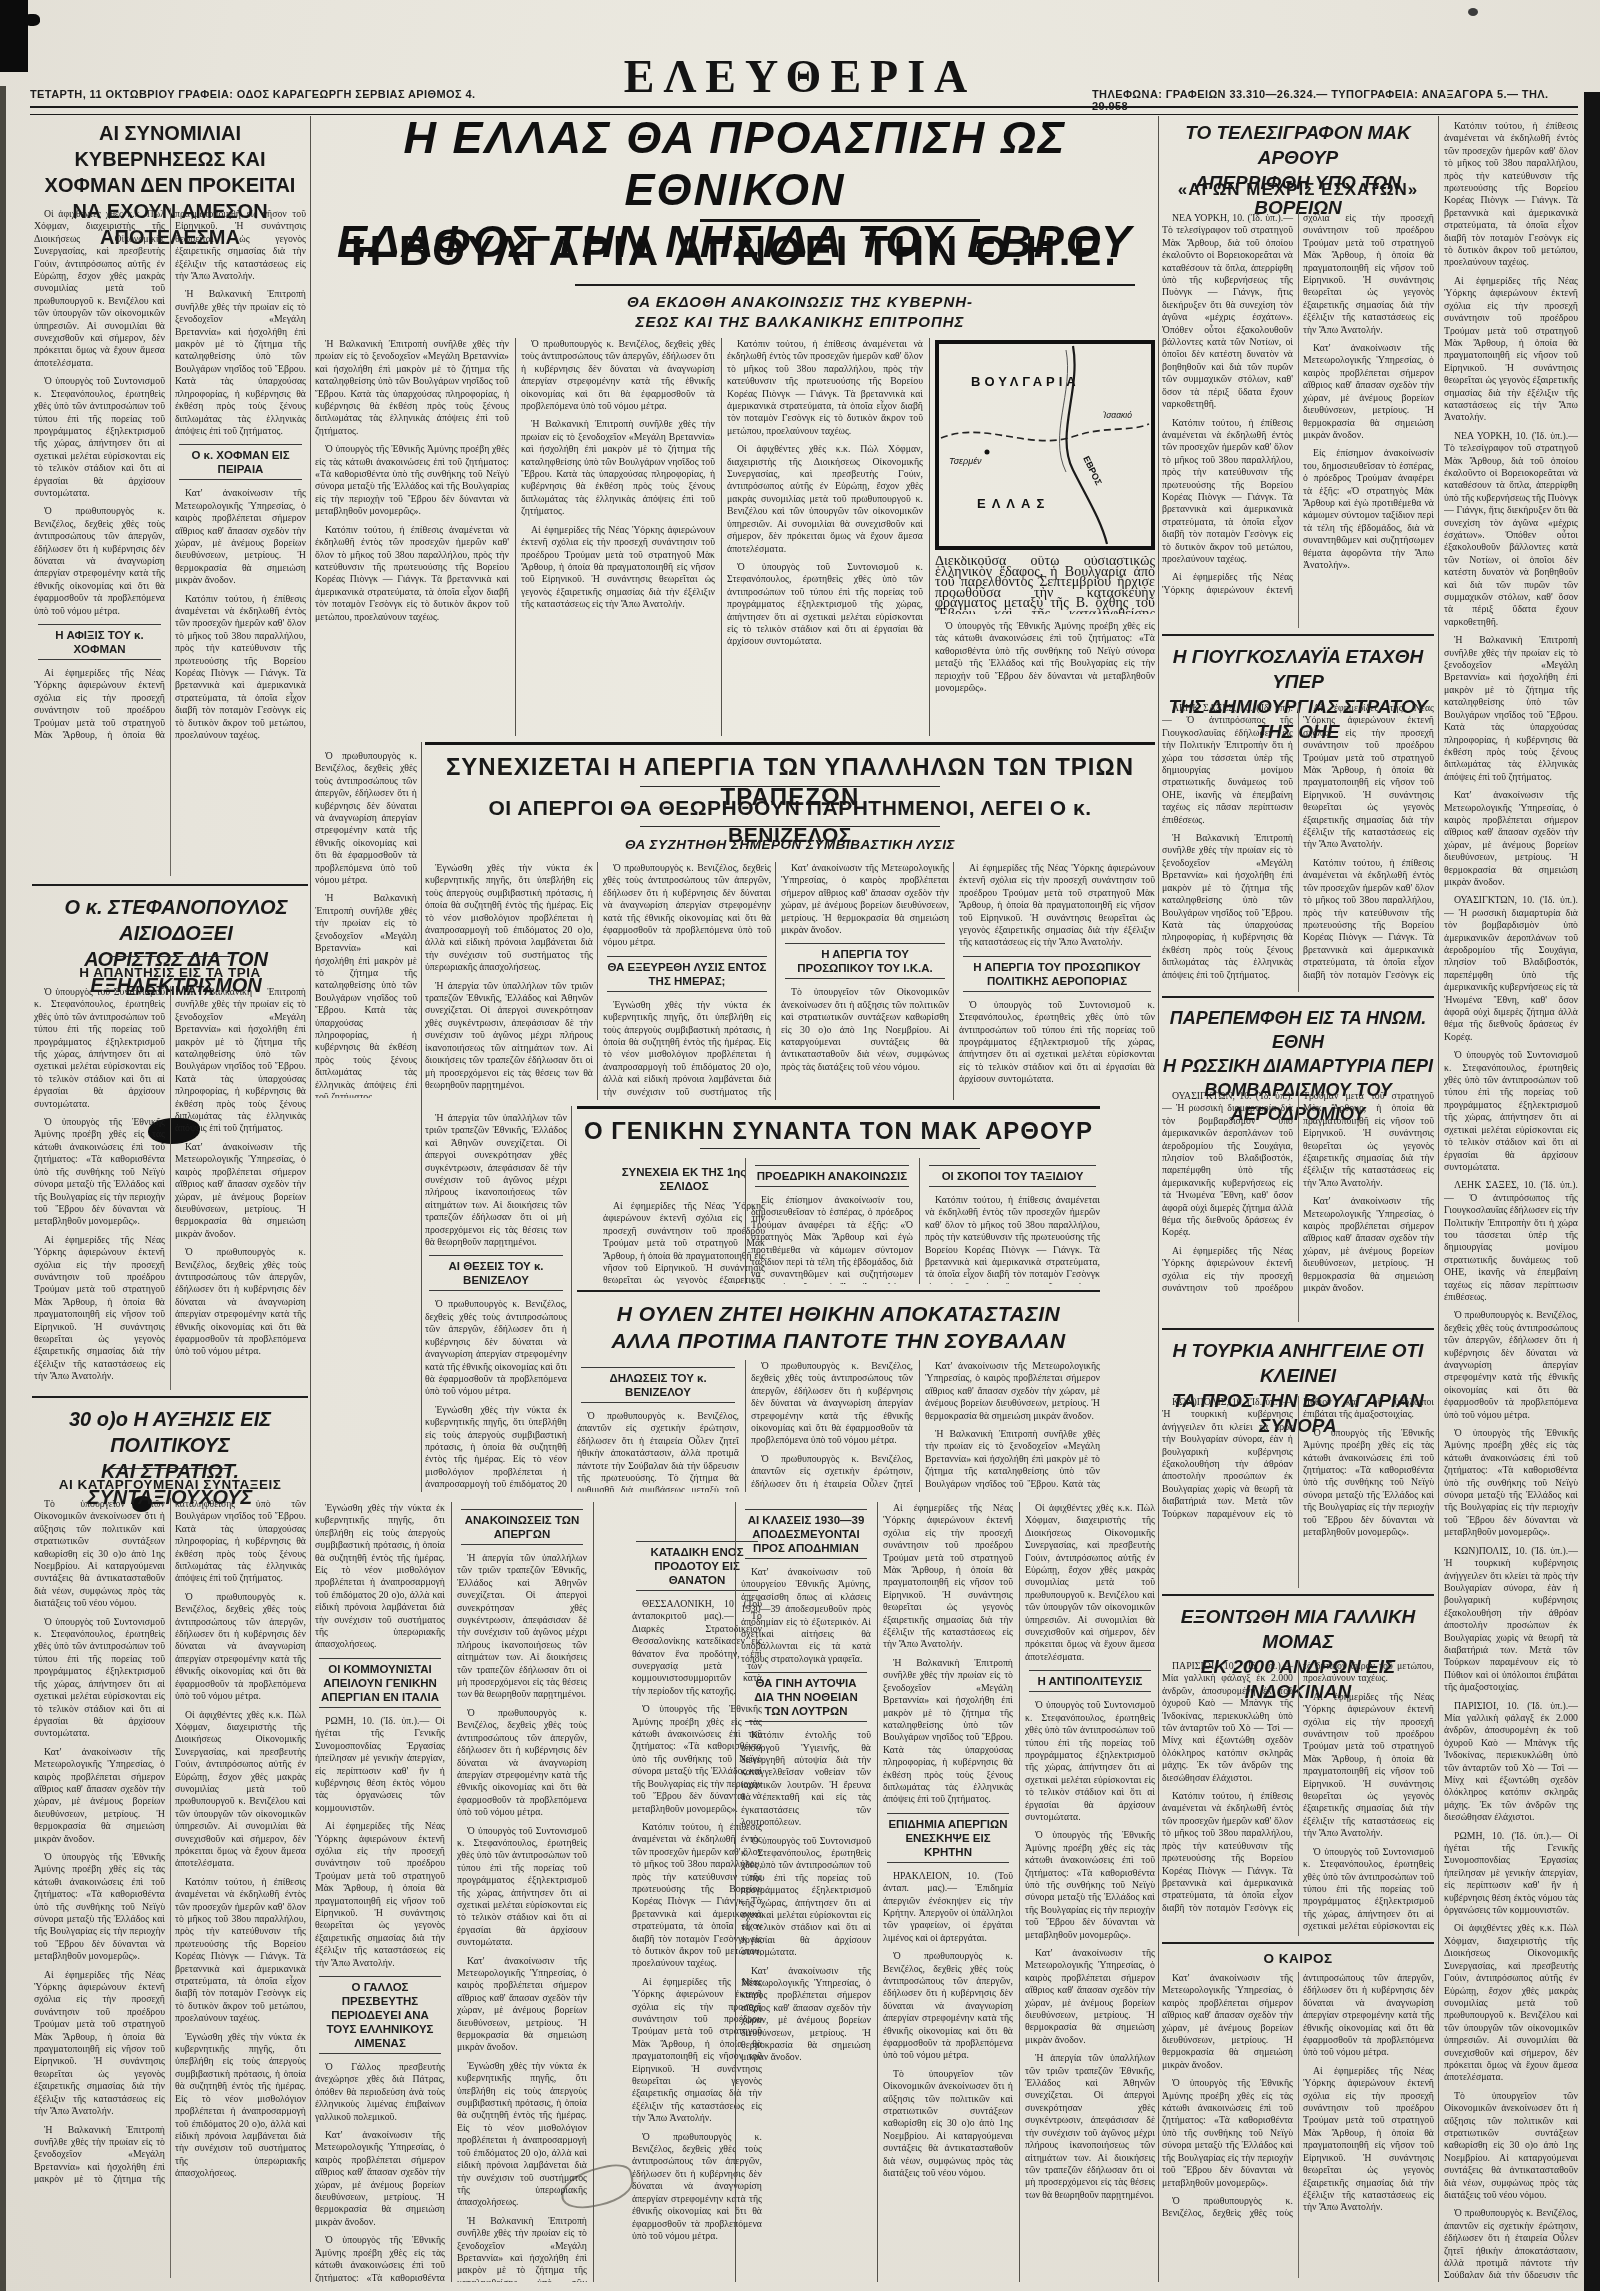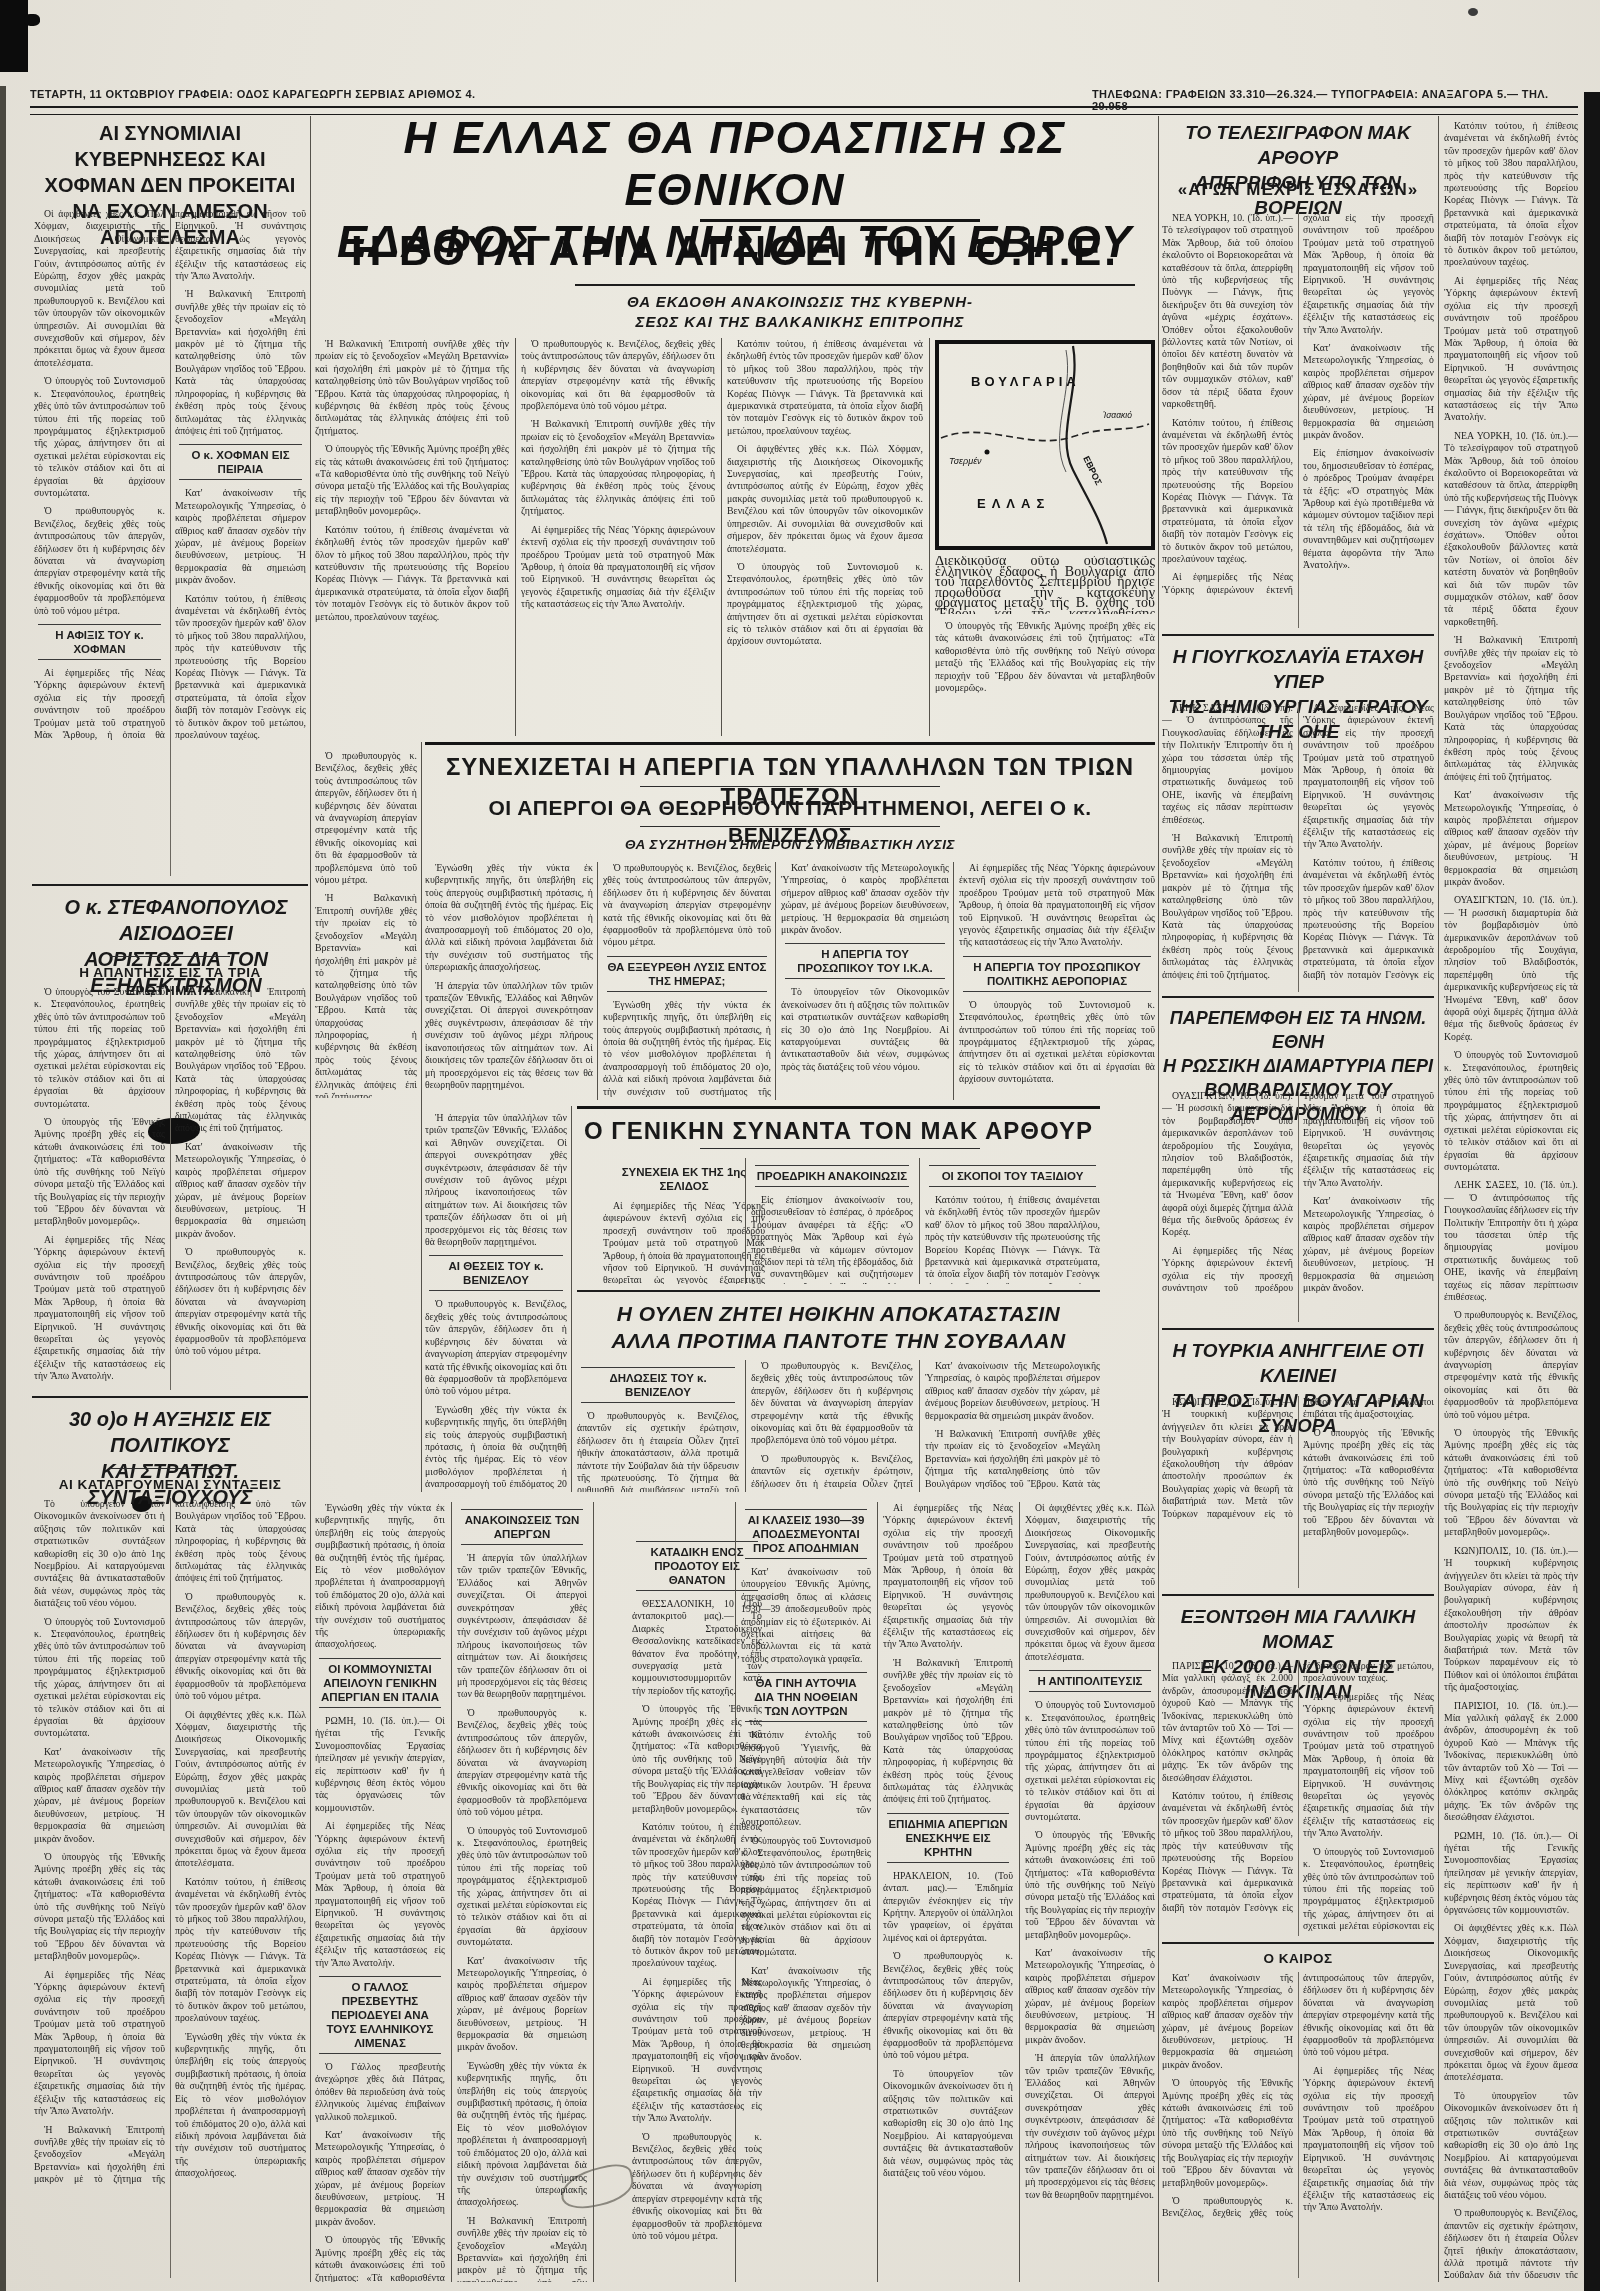--- a/index.html
+++ b/index.html
@@ -49,20 +49,21 @@
   <div class="abs ink" style="left:0;top:0;width:28px;height:72px;"></div>
   <div class="abs ink" style="left:24px;top:14px;width:16px;height:12px;border-radius:40%;"></div>
   <div class="abs edge-strip" style="left:1584px;top:92px;width:16px;height:2199px;"></div>
   <div class="abs" style="left:0;top:86px;width:6px;height:2205px;background:#4a4840;"></div>
   <div class="abs blob" style="left:148px;top:1118px;width:52px;height:26px;"></div>
   <div class="abs blob" style="left:132px;top:1496px;width:20px;height:16px;"></div>
   <div class="abs" style="left:560px;top:2168px;width:70px;height:34px;border:2px solid #8a877e;border-radius:60% 30% 50% 40%;transform:rotate(-12deg);"></div>
   <div class="abs" style="left:1468px;top:8px;width:10px;height:8px;background:#3b3b3b;border-radius:50%;"></div>
 
   <div class="abs mast-info" style="left:30px;top:88px;width:480px;">ΤΕΤΑΡΤΗ, 11 ΟΚΤΩΒΡΙΟΥ   ΓΡΑΦΕΙΑ: ΟΔΟΣ ΚΑΡΑΓΕΩΡΓΗ ΣΕΡΒΙΑΣ ΑΡΙΘΜΟΣ 4.</div>
+  <div class="abs mast-title center" style="left:600px;top:50px;width:400px;">ΕΛΕΥΘΕΡΙΑ</div>
   <div class="abs mast-info" style="left:1092px;top:88px;width:490px;">ΤΗΛΕΦΩΝΑ: ΓΡΑΦΕΙΩΝ 33.310—26.324.— ΤΥΠΟΓΡΑΦΕΙΑ: ΑΝΑΞΑΓΟΡΑ 5.— ΤΗΛ. 29.958</div>
   <div class="abs hr-double" style="left:30px;top:106px;width:1548px;"></div>
 
   <div class="abs vr" style="left:310px;top:116px;height:2166px;"></div>
   <div class="abs vr" style="left:1158px;top:116px;height:2166px;"></div>
   <div class="abs vr" style="left:1438px;top:116px;height:2166px;"></div>
 
   <div class="abs h-col" style="left:34px;top:120px;width:272px;">ΑΙ ΣΥΝΟΜΙΛΙΑΙ ΚΥΒΕΡΝΗΣΕΩΣ ΚΑΙ ΧΟΦΜΑΝ ΔΕΝ ΠΡΟΚΕΙΤΑΙ ΝΑ ΕΧΟΥΝ ΑΜΕΣΟΝ ΑΠΟΤΕΛΕΣΜΑ</div>
   <div class="abs body cols2" style="left:34px;top:208px;width:272px;height:668px;">
     <p>Οἱ ἀφιχθέντες χθὲς κ.κ. Πὼλ Χόφμαν, διαχειριστὴς τῆς Διοικήσεως Οἰκονομικῆς Συνεργασίας, καὶ πρεσβευτὴς Γούιν, ἀντιπρόσωπος αὐτῆς ἐν Εὐρώπῃ, ἔσχον χθὲς μακρὰς συνομιλίας μετὰ τοῦ πρωθυπουργοῦ κ. Βενιζέλου καὶ τῶν ὑπουργῶν τῶν οἰκονομικῶν ὑπηρεσιῶν. Αἱ συνομιλίαι θὰ συνεχισθοῦν καὶ σήμερον, δὲν πρόκειται ὅμως νὰ ἔχουν ἄμεσα ἀποτελέσματα.</p>

